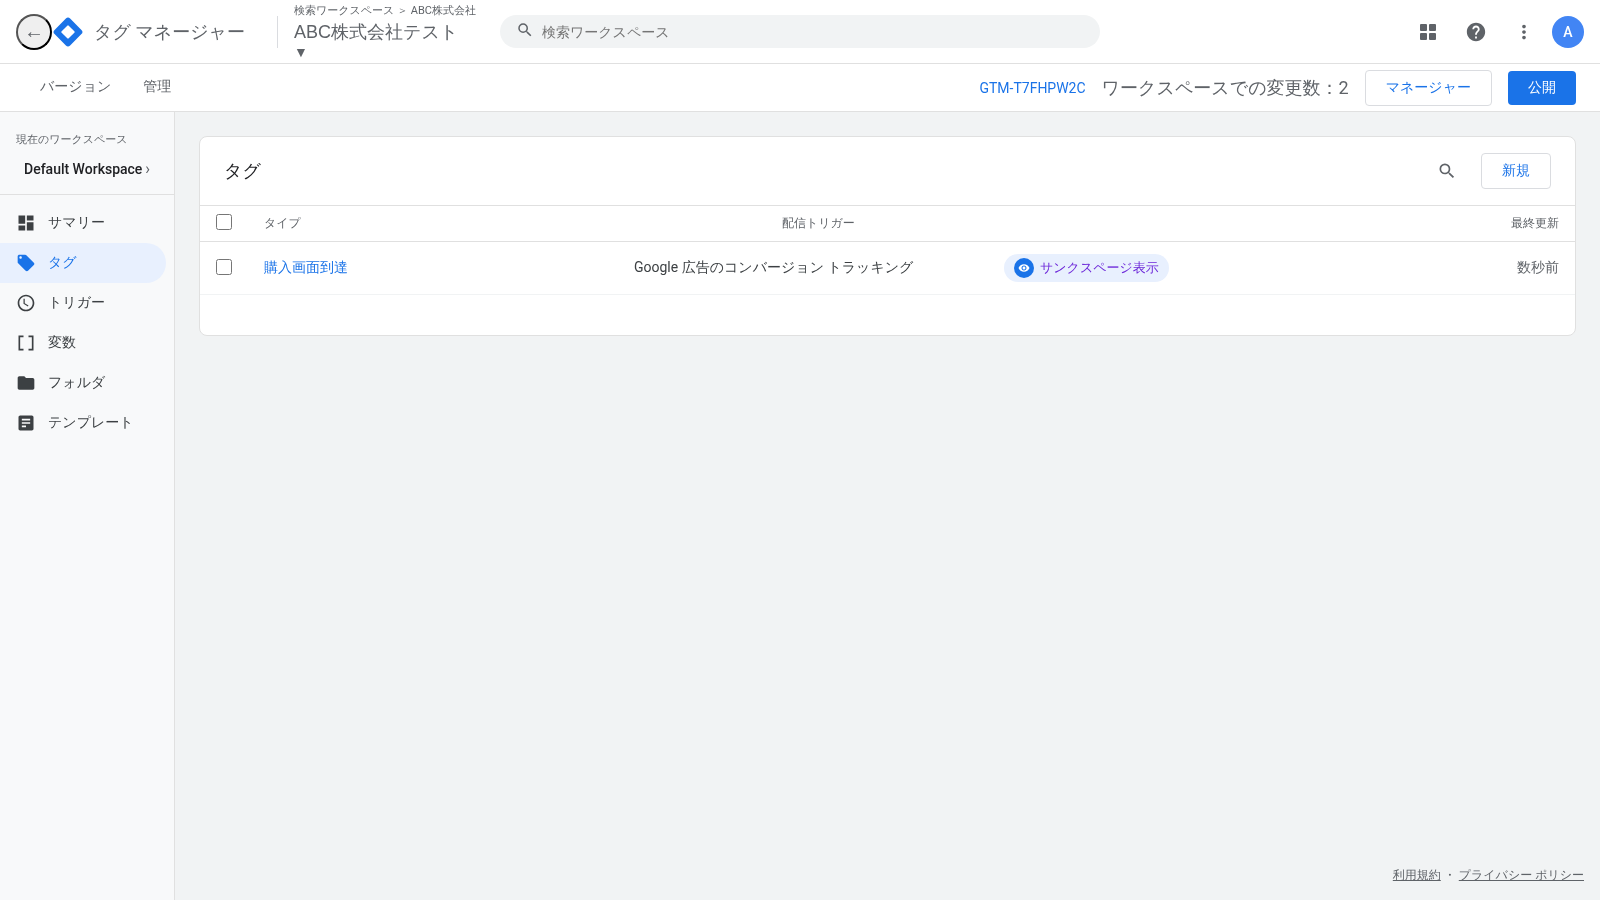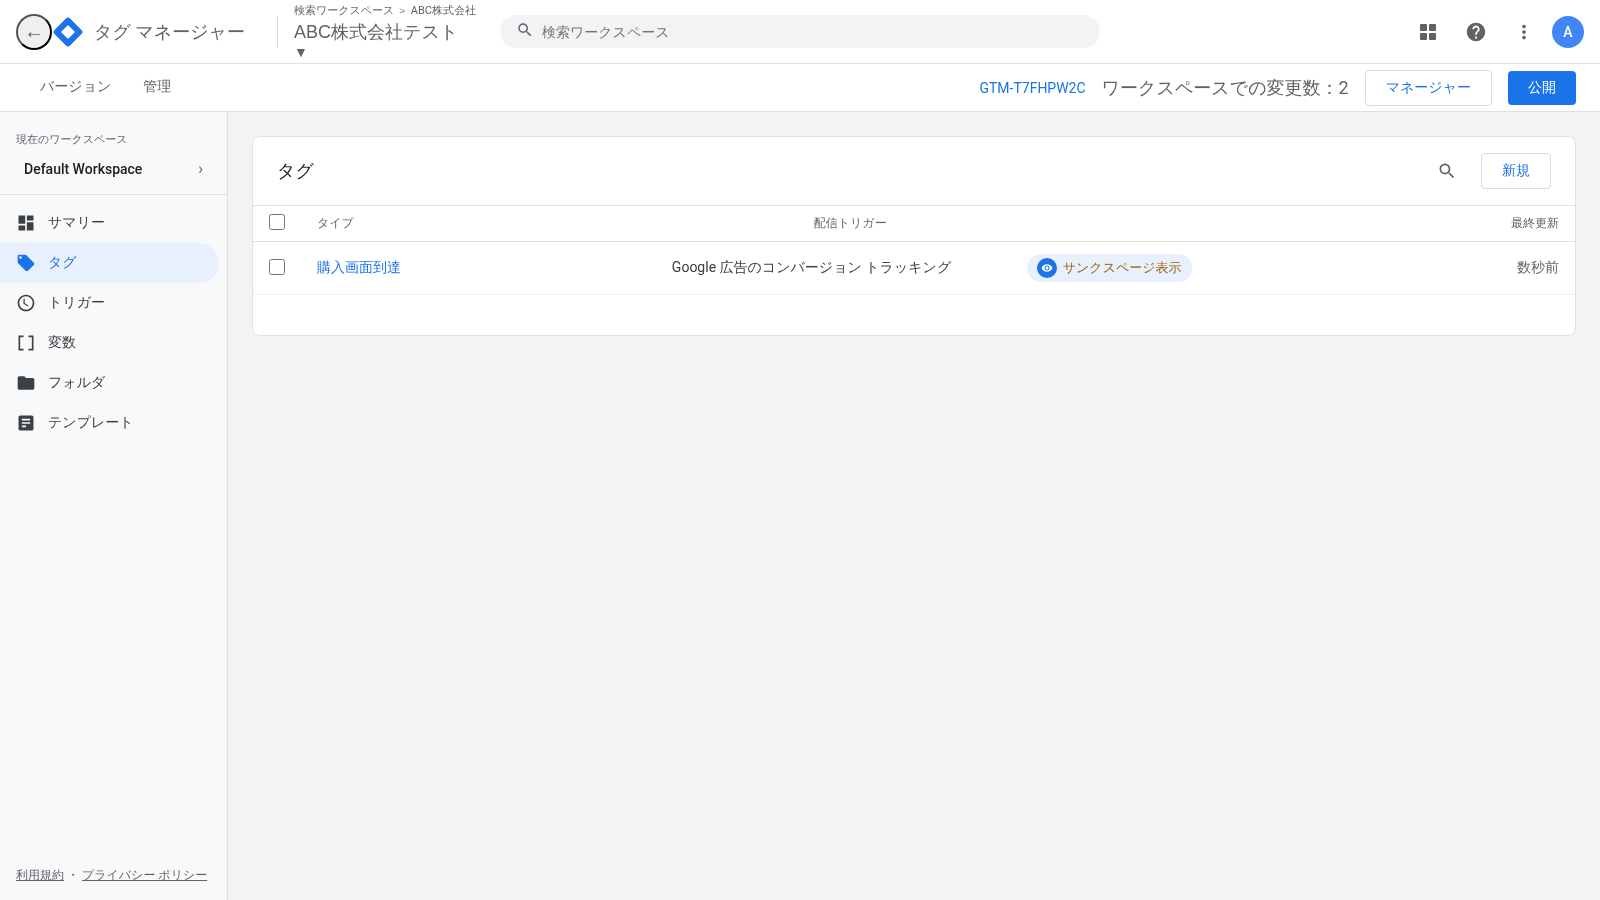--- a/index.html
+++ b/index.html
@@ -154,21 +154,21 @@
     }
 
     
     .main-layout {
       display: flex;
       height: calc(900px - 64px - 48px);
     }
 
     
     .sidebar {
-      width: 228px;
+      width: 175px;
       background: #f8f9fa;
       border-right: 1px solid #e0e0e0;
       display: flex; flex-direction: column;
       padding-top: 12px;
       flex-shrink: 0;
     }
     .workspace-label {
       font-size: 11px;
       color: #5f6368;
       padding: 8px 16px 4px;
@@ -286,42 +286,42 @@
     .row-name { flex: 2; }
     .row-name a { color: #1a73e8; text-decoration: none; }
     .row-type { flex: 2; color: #3c4043; line-height: 1.4; }
     .row-trigger { flex: 2; display: flex; align-items: center; }
     .trigger-badge {
       display: flex; align-items: center; gap: 6px;
       background: #e8f0fe;
       border-radius: 16px;
       padding: 4px 10px;
       font-size: 13px;
-      color: #a16207;
+      color: #6d28d9;
     }
     .trigger-eye {
       width: 20px; height: 20px;
       background: #1a73e8;
       border-radius: 50%;
       display: flex; align-items: center; justify-content: center;
       color: #fff;
       font-size: 11px;
     }
     .row-updated { flex: 1; text-align: right; color: #5f6368; }
 
     
     .footer {
-      text-align: left;
+      text-align: right;
       padding: 16px;
       font-size: 12px;
       color: #5f6368;
       position: absolute;
       bottom: 0;
       left: 0;
-      right: 8px;
+      right: 0;
     }
     .footer a { color: #5f6368; text-decoration: underline; }
 
     .grid-icon {
       display: grid; grid-template-columns: 1fr 1fr; gap: 2px;
       width: 16px; height: 16px;
     }
     .grid-icon span {
       background: #5f6368;
       border-radius: 1px;

